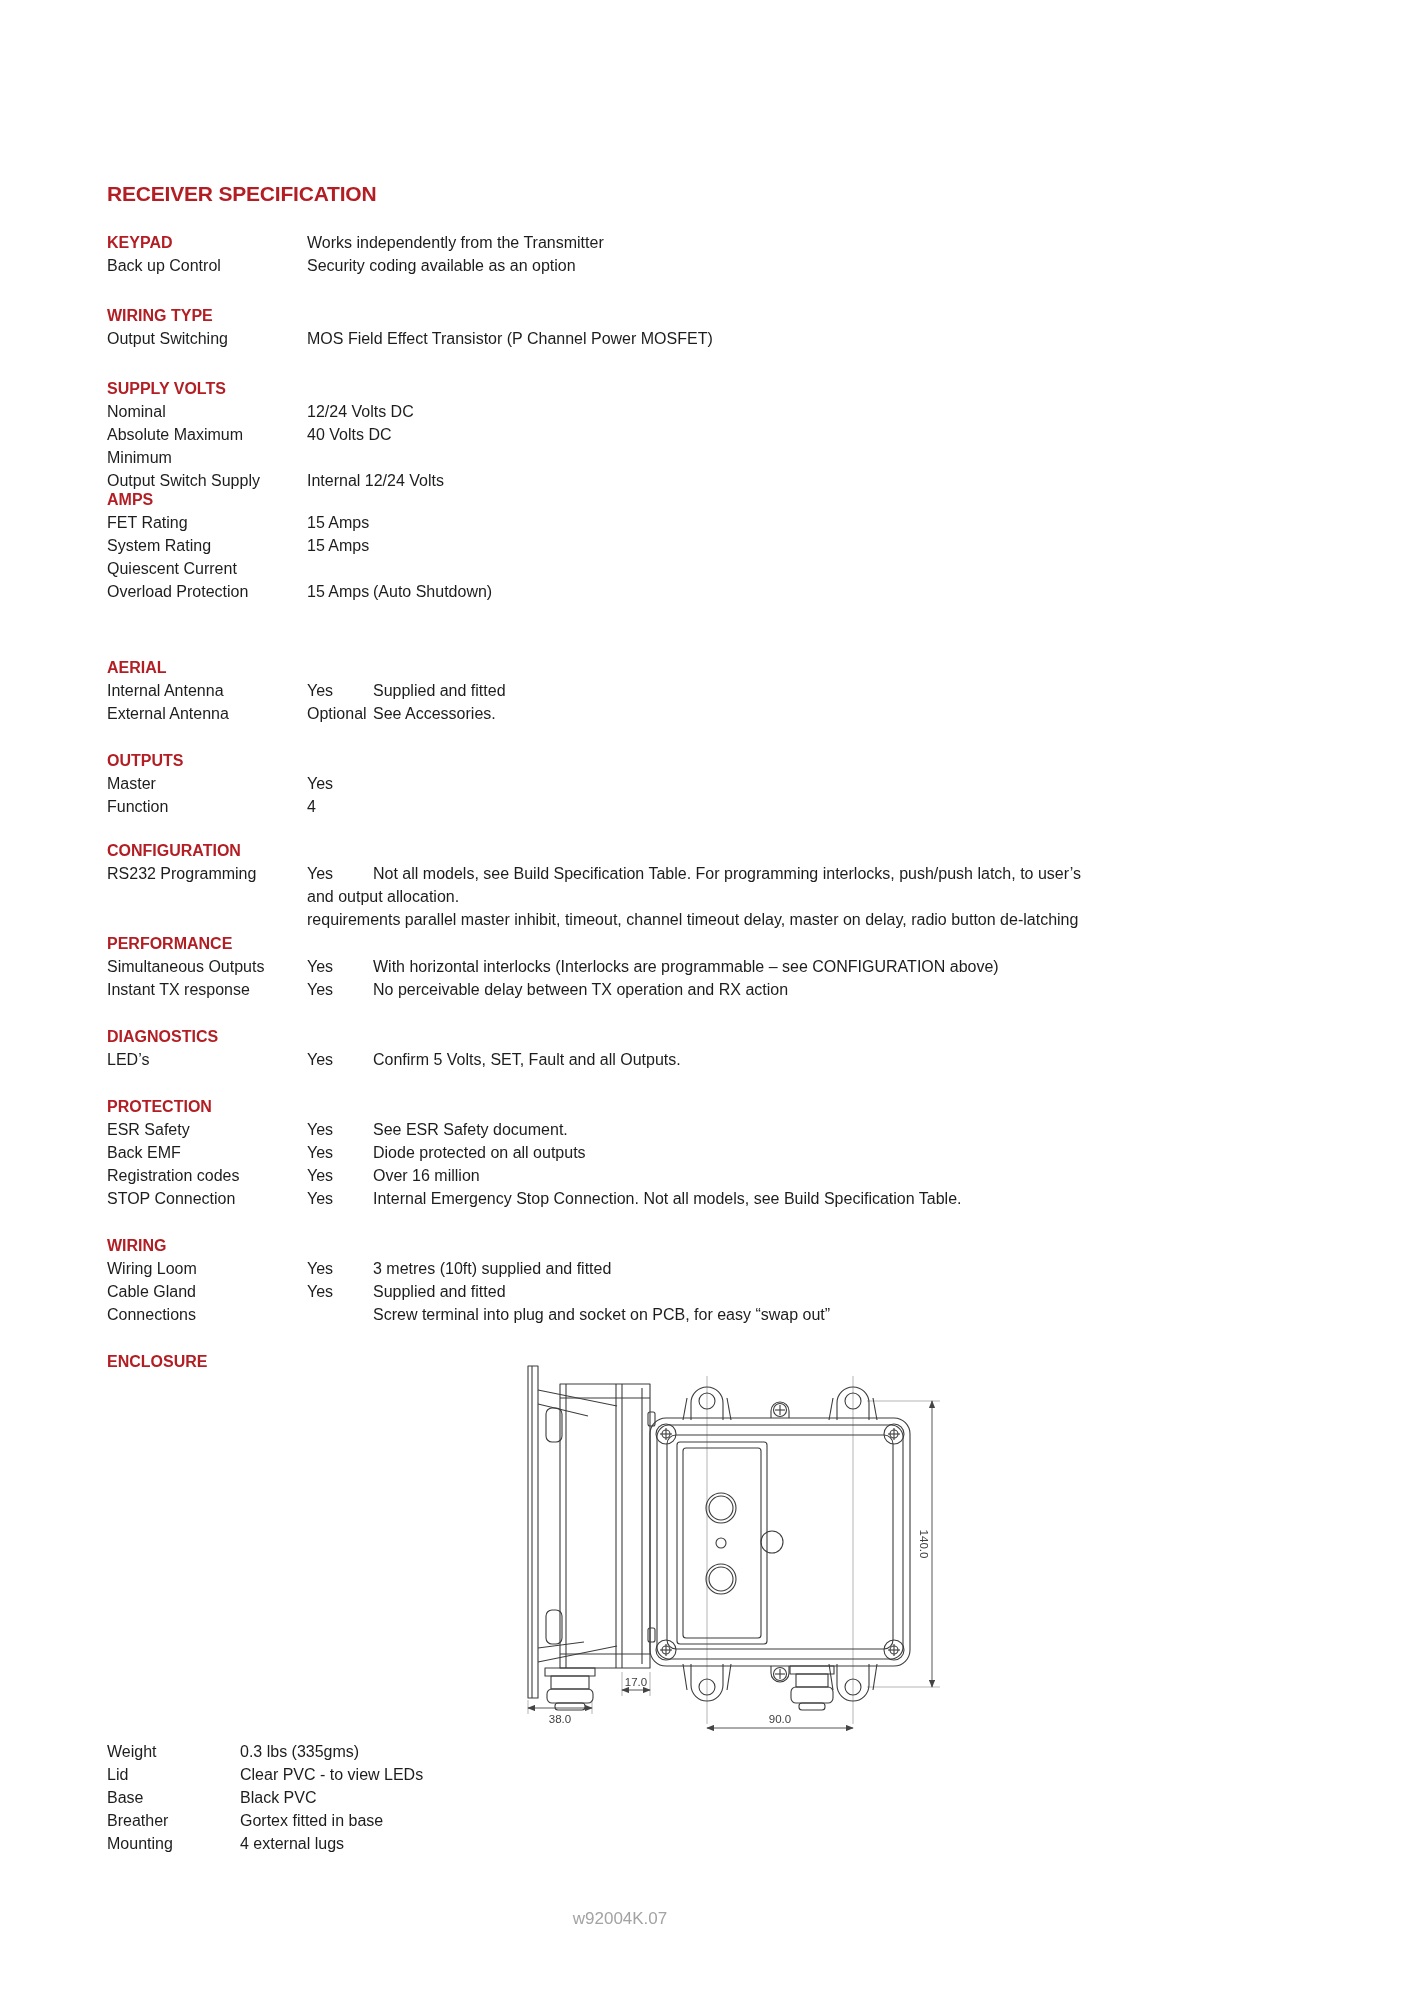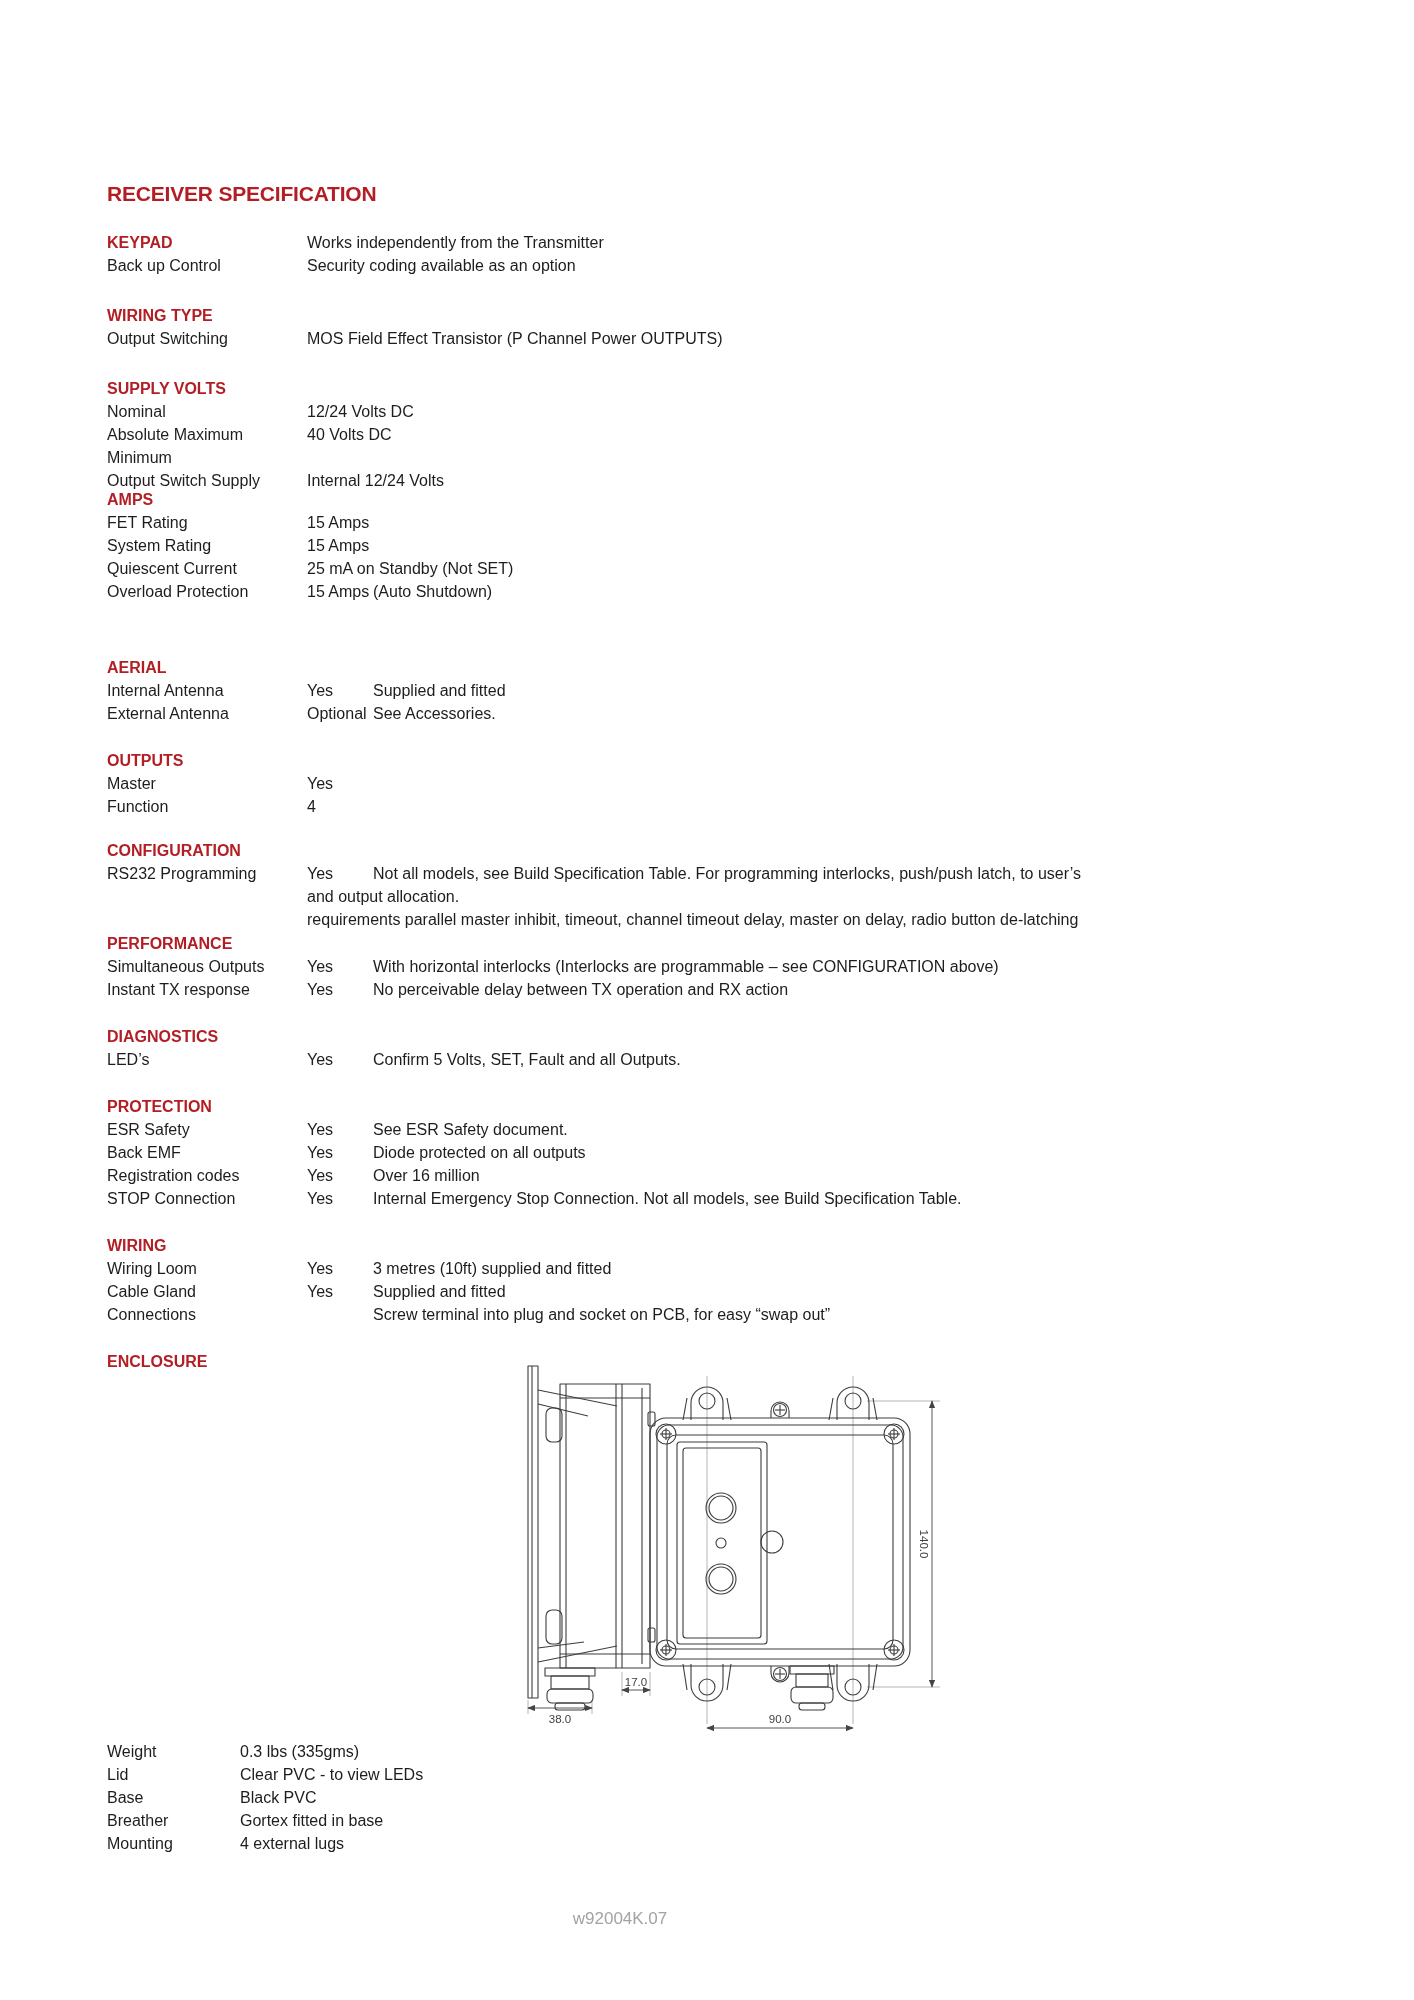--- a/index.html
+++ b/index.html
@@ -39,21 +39,21 @@
       <span class="value wide">Security coding available as an option</span>
     </div>
   </section>
 
   <section style="top:304px">
     <div class="row">
       <span class="heading">WIRING TYPE</span>
     </div>
     <div class="row">
       <span class="label">Output Switching</span>
-      <span class="value wide">MOS Field Effect Transistor (P Channel Power OUTPUTS)</span>
+      <span class="value wide">MOS Field Effect Transistor (P Channel Power MOSFET)</span>
     </div>
   </section>
 
   <section style="top:377px">
     <div class="row">
       <span class="heading">SUPPLY VOLTS</span>
     </div>
     <div class="row">
       <span class="label">Nominal</span>
       <span class="value wide">12/24 Volts DC</span>
@@ -78,21 +78,20 @@
     <div class="row">
       <span class="label">FET Rating</span>
       <span class="value wide">15 Amps</span>
     </div>
     <div class="row">
       <span class="label">System Rating</span>
       <span class="value wide">15 Amps</span>
     </div>
     <div class="row">
       <span class="label">Quiescent Current</span>
-      <span class="value wide">25 mA on Standby (Not SET)</span>
     </div>
     <div class="row">
       <span class="label">Overload Protection</span>
       <span class="value">15 Amps</span>
       <span class="desc">(Auto Shutdown)</span>
     </div>
   </section>
 
   <section style="top:656px">
     <div class="row">

